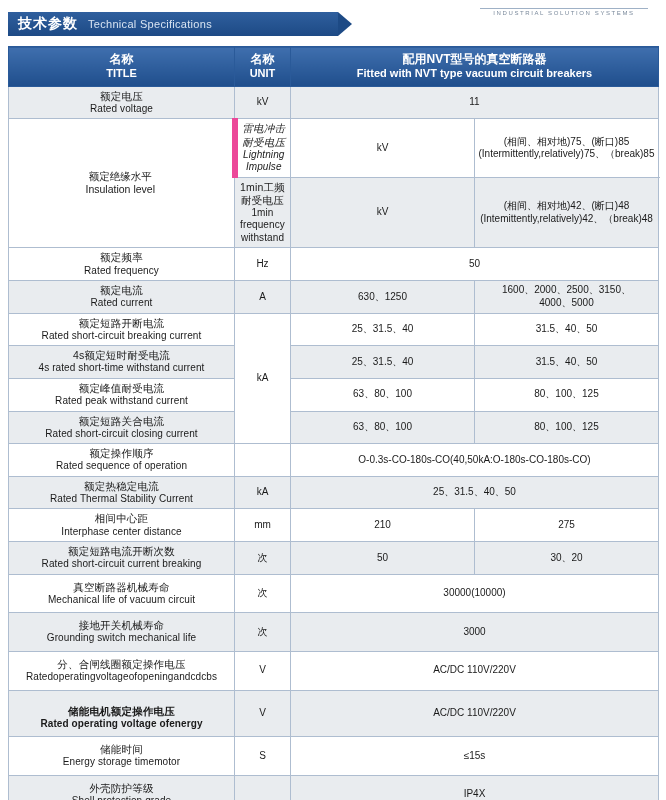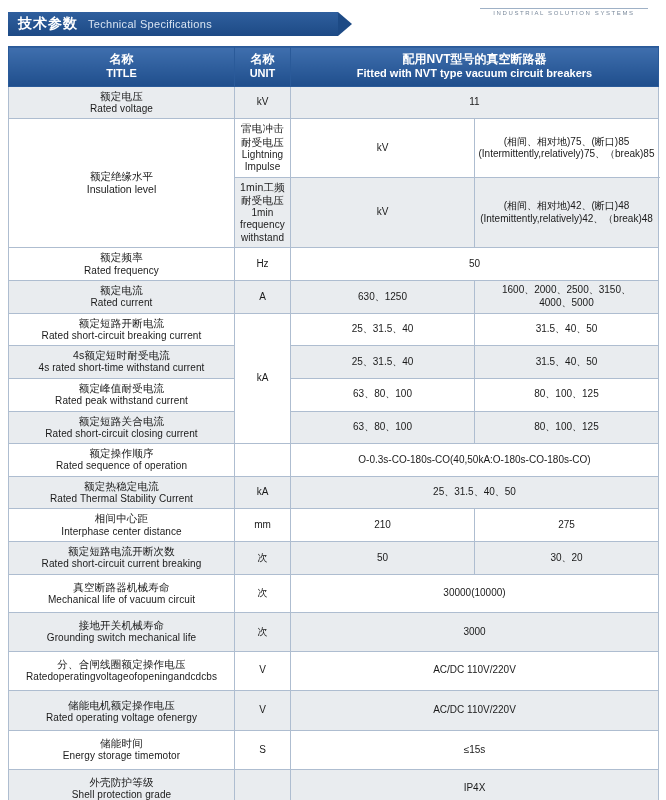--- a/index.html
+++ b/index.html
@@ -148,21 +148,21 @@
         </td>
         <td class="shade">kV</td>
         <td colspan="2" class="shade">11</td>
       </tr>
 
       <tr>
         <td rowspan="2" class="ins-cell white" style="width:64px;padding:0;">
           <span class="cn">额定绝缘水平</span>
           <span class="en">Insulation level</span>
         </td>
-        <td class="lbl white" style="border-left:1px solid #ec4899;">
+        <td class="lbl white" style="border-left:6px solid #ec4899;font-style:italic;">
           <span class="cn">雷电冲击耐受电压</span>
           <span class="en">Lightning Impulse</span>
         </td>
         <td class="white">kV</td>
         <td colspan="2" class="white val-multi">
           <span>(相间、相对地)75、(断口)85</span>
           <span>(Intermittently,relatively)75、（break)85</span>
         </td>
       </tr>
 
@@ -296,21 +296,21 @@
       <tr>
         <td class="lbl white" style="padding-top:6px;padding-bottom:6px;">
           <span class="cn">分、合闸线圈额定操作电压</span>
           <span class="en">Ratedoperatingvoltageofopeningandcdcbs</span>
         </td>
         <td class="white">V</td>
         <td colspan="2" class="white nowrap">AC/DC    110V/220V</td>
       </tr>
 
       <tr>
-        <td class="lbl shade" style="padding-top:8px;padding-bottom:6px;">
+        <td class="lbl shade" style="padding-top:14px;padding-bottom:6px;font-weight:bold;">
           <span class="cn">储能电机额定操作电压</span>
           <span class="en">Rated operating voltage ofenergy</span>
         </td>
         <td class="shade">V</td>
         <td colspan="2" class="shade nowrap">AC/DC    110V/220V</td>
       </tr>
 
       <tr>
         <td class="lbl white" style="padding-top:6px;padding-bottom:6px;">
           <span class="cn">储能时间</span>

